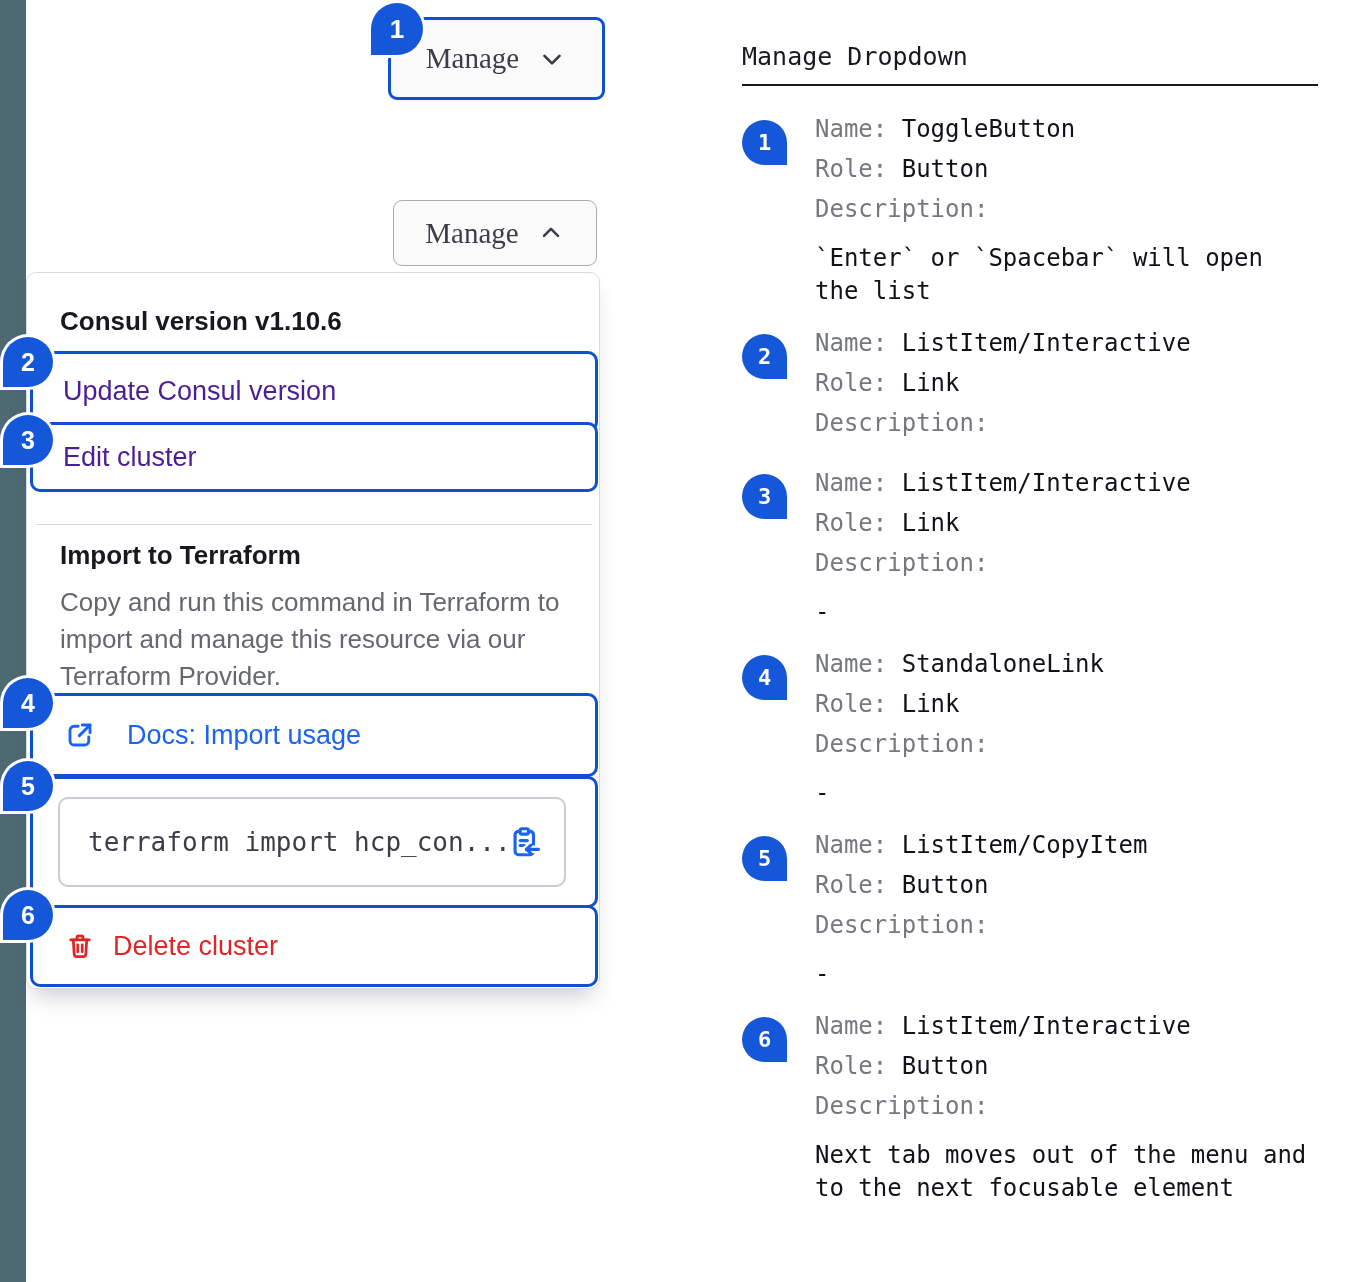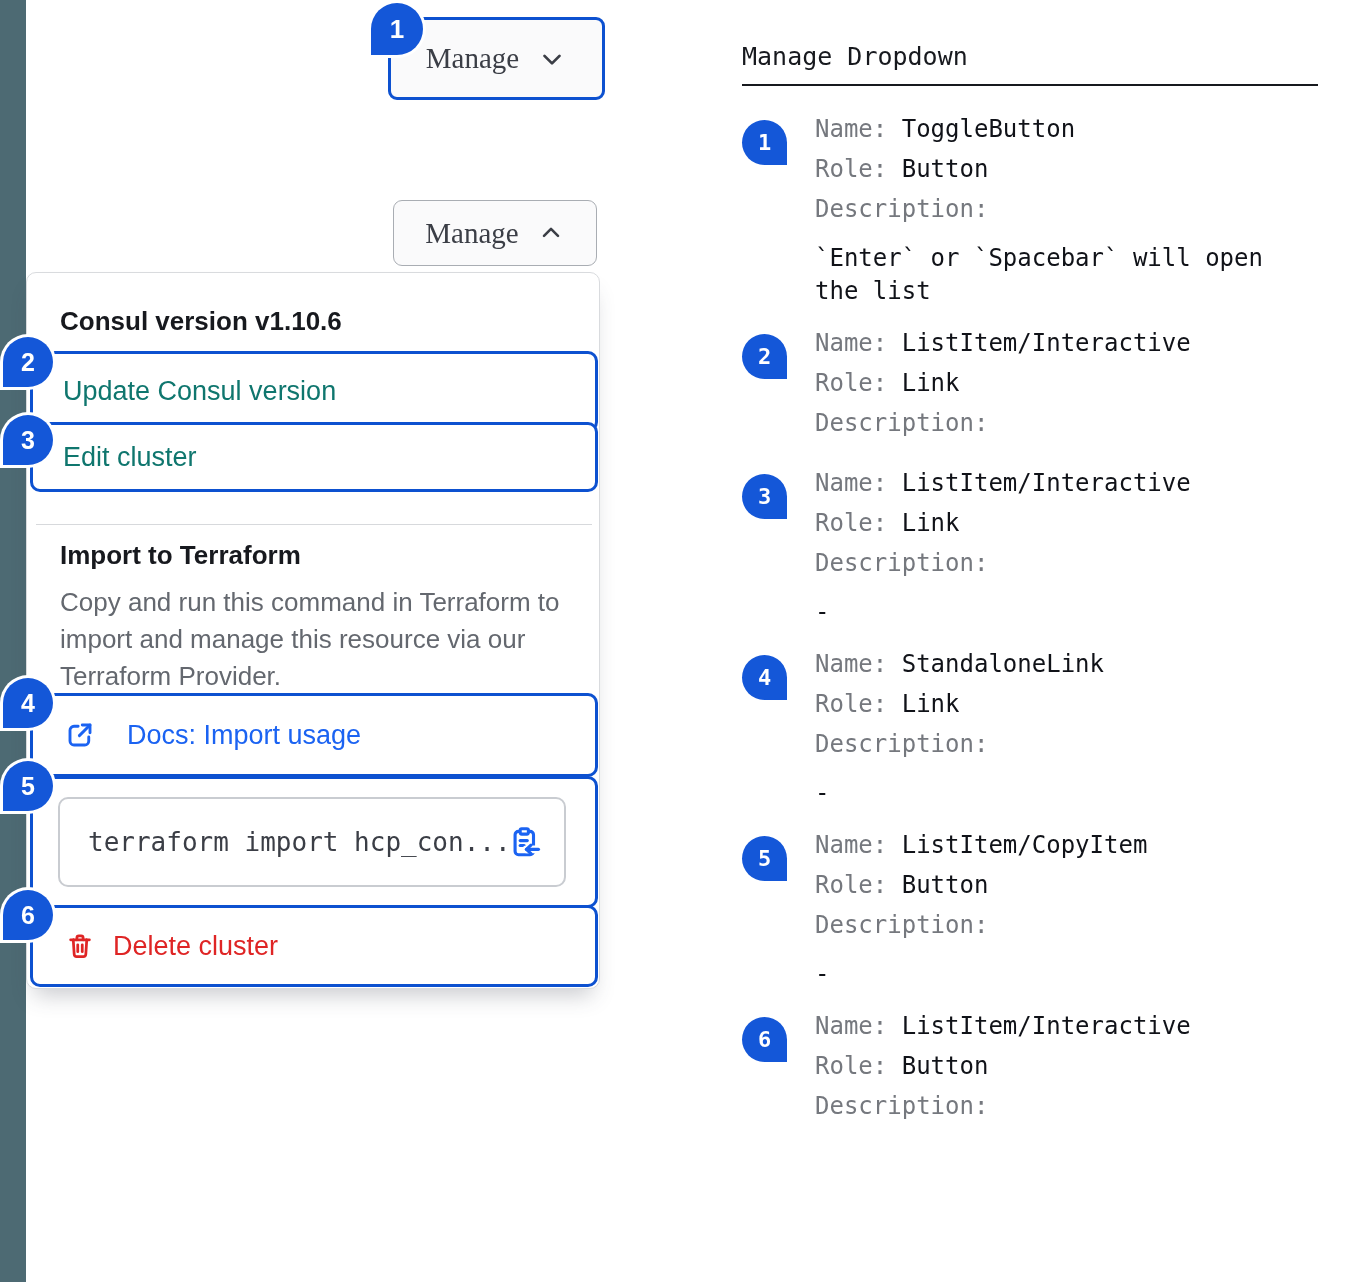--- a/index.html
+++ b/index.html
@@ -33,21 +33,21 @@
               box-shadow:0 14px 22px -8px rgba(60,65,80,.28);z-index:2;}
   .menu-hdr{font-size:26px;font-weight:bold;color:#17191e;}
   #menu-hdr-1{left:60px;top:306px;z-index:4;}
   #menu-hdr-2{left:60px;top:540px;z-index:4;}
   #menu-desc{left:60px;top:584px;width:508px;font-size:26px;line-height:37px;color:#64686f;z-index:4;}
 
   .focus-box{border:3px solid #0d51d0;border-radius:10px;background:#ffffff;box-sizing:border-box;
              display:flex;align-items:center;z-index:4;}
   #item-update{left:30px;top:351px;width:568px;height:81px;padding-left:30px;}
   #item-edit{left:30px;top:422px;width:568px;height:70px;padding-left:30px;}
-  .menu-item-label{font-size:27px;color:#0f766e;}
+  .menu-item-label{font-size:27px;color:#4c1d95;}
   #menu-divider{left:36px;top:524px;width:556px;height:1px;background:#d7d9dc;z-index:4;}
 
   #item-docs{left:30px;top:693px;width:568px;height:84px;padding-left:32px;gap:32px;}
   #docs-label{font-size:27px;color:#1b63f2;}
   #item-copy{left:30px;top:776px;width:568px;height:132px;}
   #code-box{left:58px;top:797px;width:508px;height:90px;border:2px solid #c9ccd1;border-radius:10px;
             box-sizing:border-box;display:flex;align-items:center;padding:0 22px 0 28px;z-index:5;}
   #code-text{flex:1;font-family:"DejaVu Sans Mono",monospace;font-size:26px;color:#3b3e46;white-space:nowrap;overflow:hidden;}
   #item-delete{left:30px;top:905px;width:568px;height:82px;padding-left:32px;gap:18px;}
   #delete-label{font-size:27px;color:#df2525;}
@@ -243,17 +243,18 @@
     <div class="anno-item">
       <div class="anno-badge-col">
           <div class="badge-r mono">
             <span>6</span>
           </div>
         </div>
       <div class="anno-text mono">
         <div class="anno-row"><span class="anno-label">Name:</span> <span>ListItem/Interactive</span></div>
         <div class="anno-row"><span class="anno-label">Role:</span> <span>Button</span></div>
         <div class="anno-row"><span class="anno-label">Description:</span></div>
+        <div class="anno-desc">Next tab moves out of the menu and to the next focusable element</div>
       </div>
     </div>
 
   </div>
 </div>
 
 </body></html>

